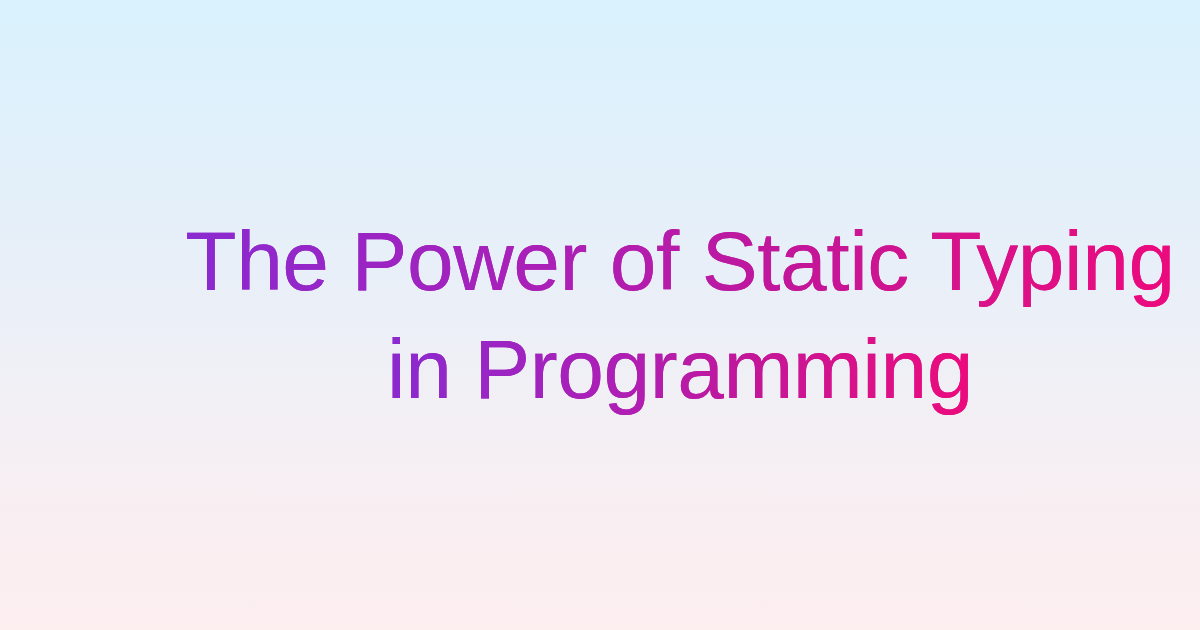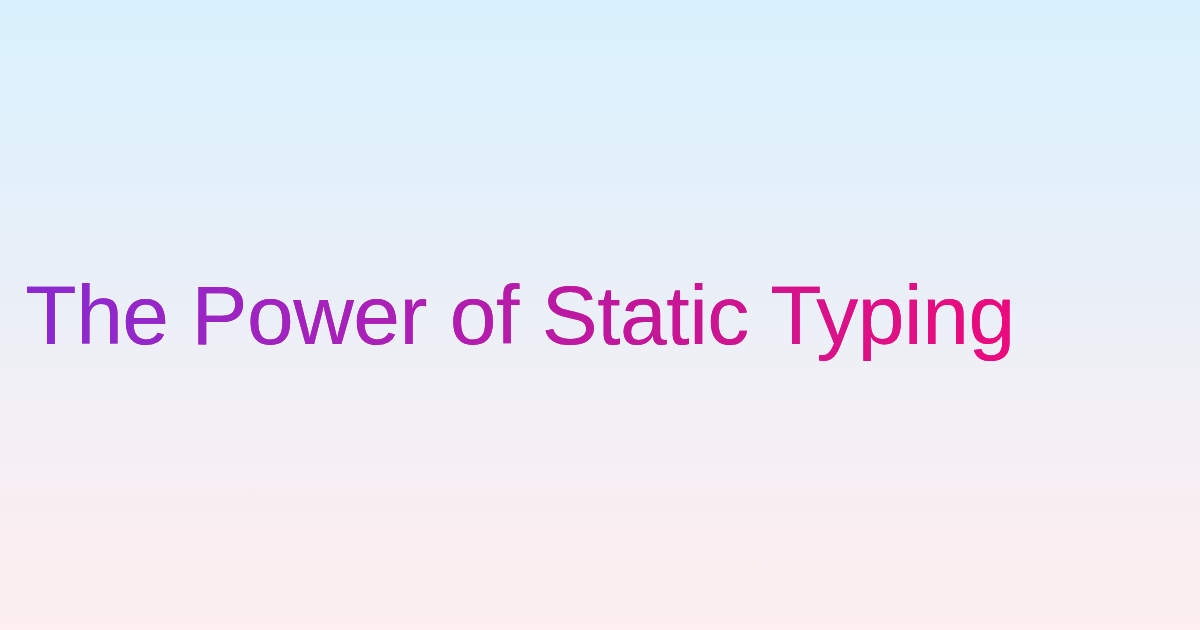--- a/index.html
+++ b/index.html
@@ -15,21 +15,21 @@
   }
 
   
   .og-card {
     position: relative;
     width: 1200px;
     height: 630px;
     box-sizing: border-box;
     display: flex;
     align-items: center;
-    justify-content: flex-start;
+    justify-content: flex-end;
     background-image: linear-gradient(
       180deg,
       #d9f2fd 0%,
       #ddf1fc 12%,
       #e3f0fa 28%,
       #e9eff8 44%,
       #eff0f6 58%,
       #f5eff3 72%,
       #faeef2 86%,
       #fdeff0 100%
@@ -82,16 +82,19 @@
 <body>
 
 <div class="og-card">
 
   <div class="title-block">
 
     <span class="title-line">
       <span>The Power of Static Typing</span>
     </span>
 
+    <span class="title-line">
+      <span>in Programming</span>
+    </span>
 
   </div>
 
 </div>
 
 </body></html>

